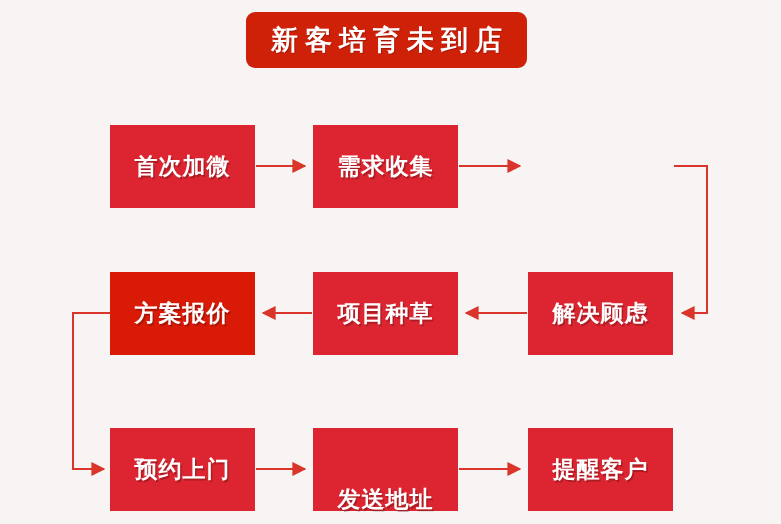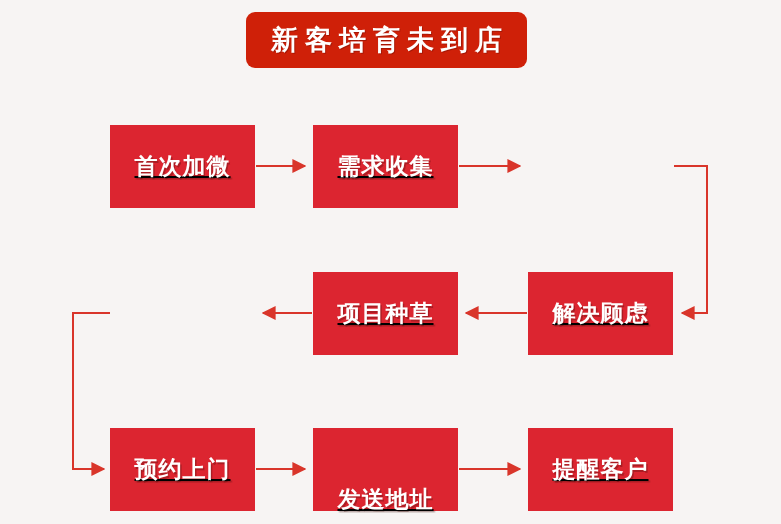--- a/index.html
+++ b/index.html
@@ -50,21 +50,20 @@
 
   
   .node {
     position: absolute;
     width: 145px;
     height: 83px;
     display: flex;
     align-items: center;
     justify-content: center;
     box-sizing: border-box;
-    text-decoration: underline;
   }
   .node-label {
     color: #ffffff;
     font-size: 23px;
     font-weight: bold;
     letter-spacing: 1px;
     line-height: 1;
     white-space: nowrap;
     text-shadow: 1.5px 1.5px 0 rgba(60,10,5,0.30);
   }
@@ -130,20 +129,23 @@
     </g>
   </svg>
 
   <div class="node tone-b" style="left:110px; top:125px;">
     <span class="node-label">首次加微</span>
   </div>
   <div class="node tone-b" style="left:313px; top:125px;">
     <span class="node-label">需求收集</span>
   </div>
 
+  <div class="node tone-a" style="left:110px; top:272px;">
+    <span class="node-label">方案报价</span>
+  </div>
   <div class="node tone-b" style="left:313px; top:272px;">
     <span class="node-label">项目种草</span>
   </div>
   <div class="node tone-b" style="left:110px; top:428px;">
     <span class="node-label">预约上门</span>
   </div>
 
   <div class="node tone-b" style="left:528px; top:272px;">
     <span class="node-label">解决顾虑</span>
   </div>

